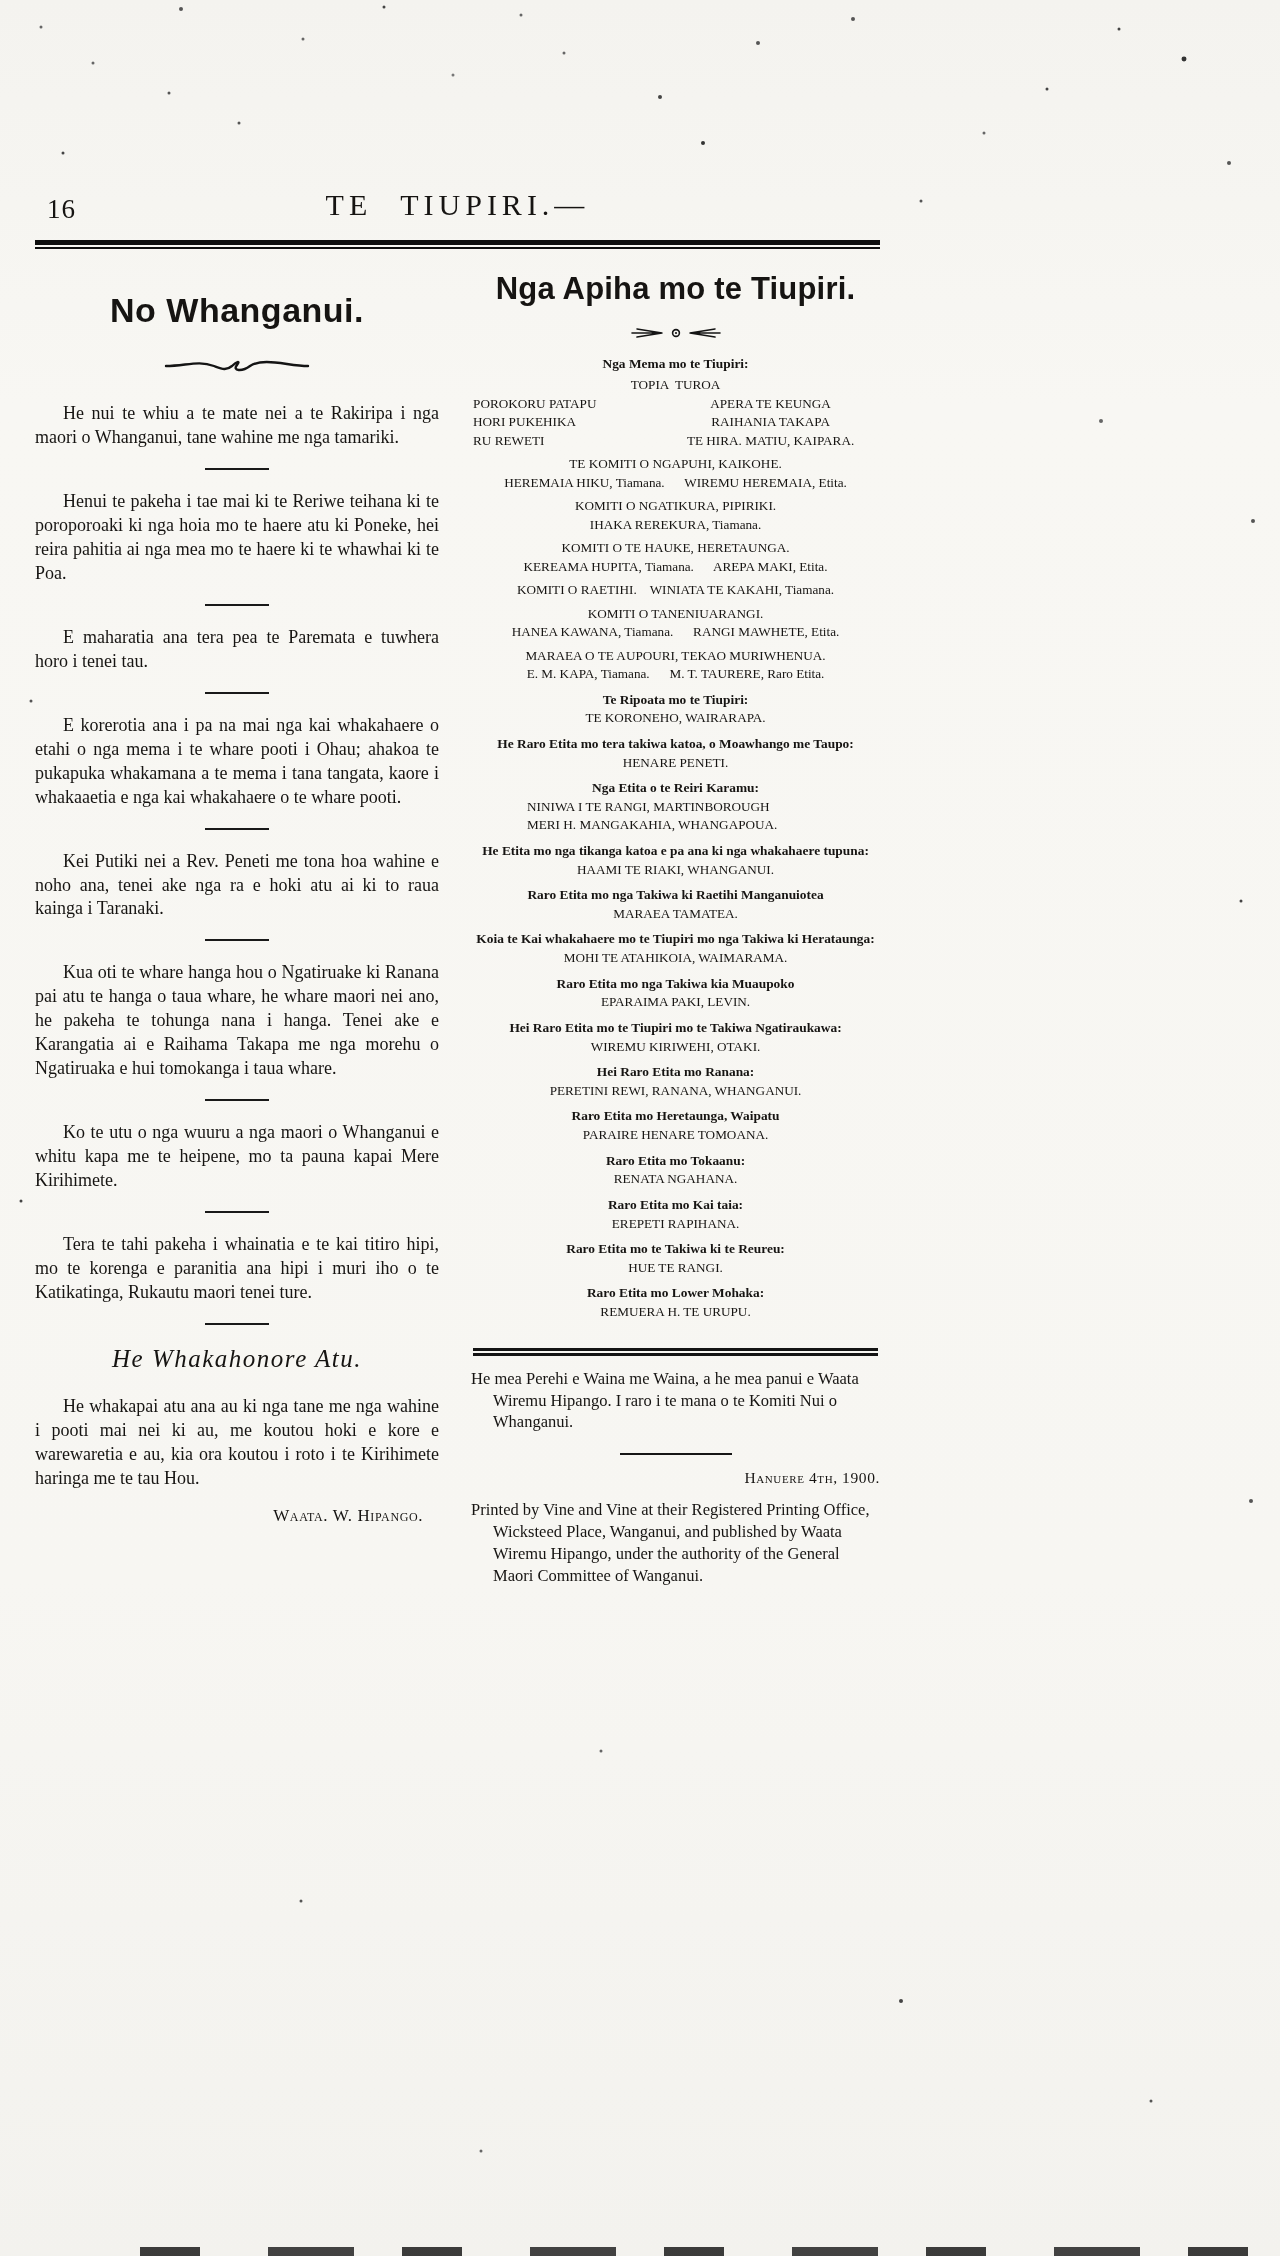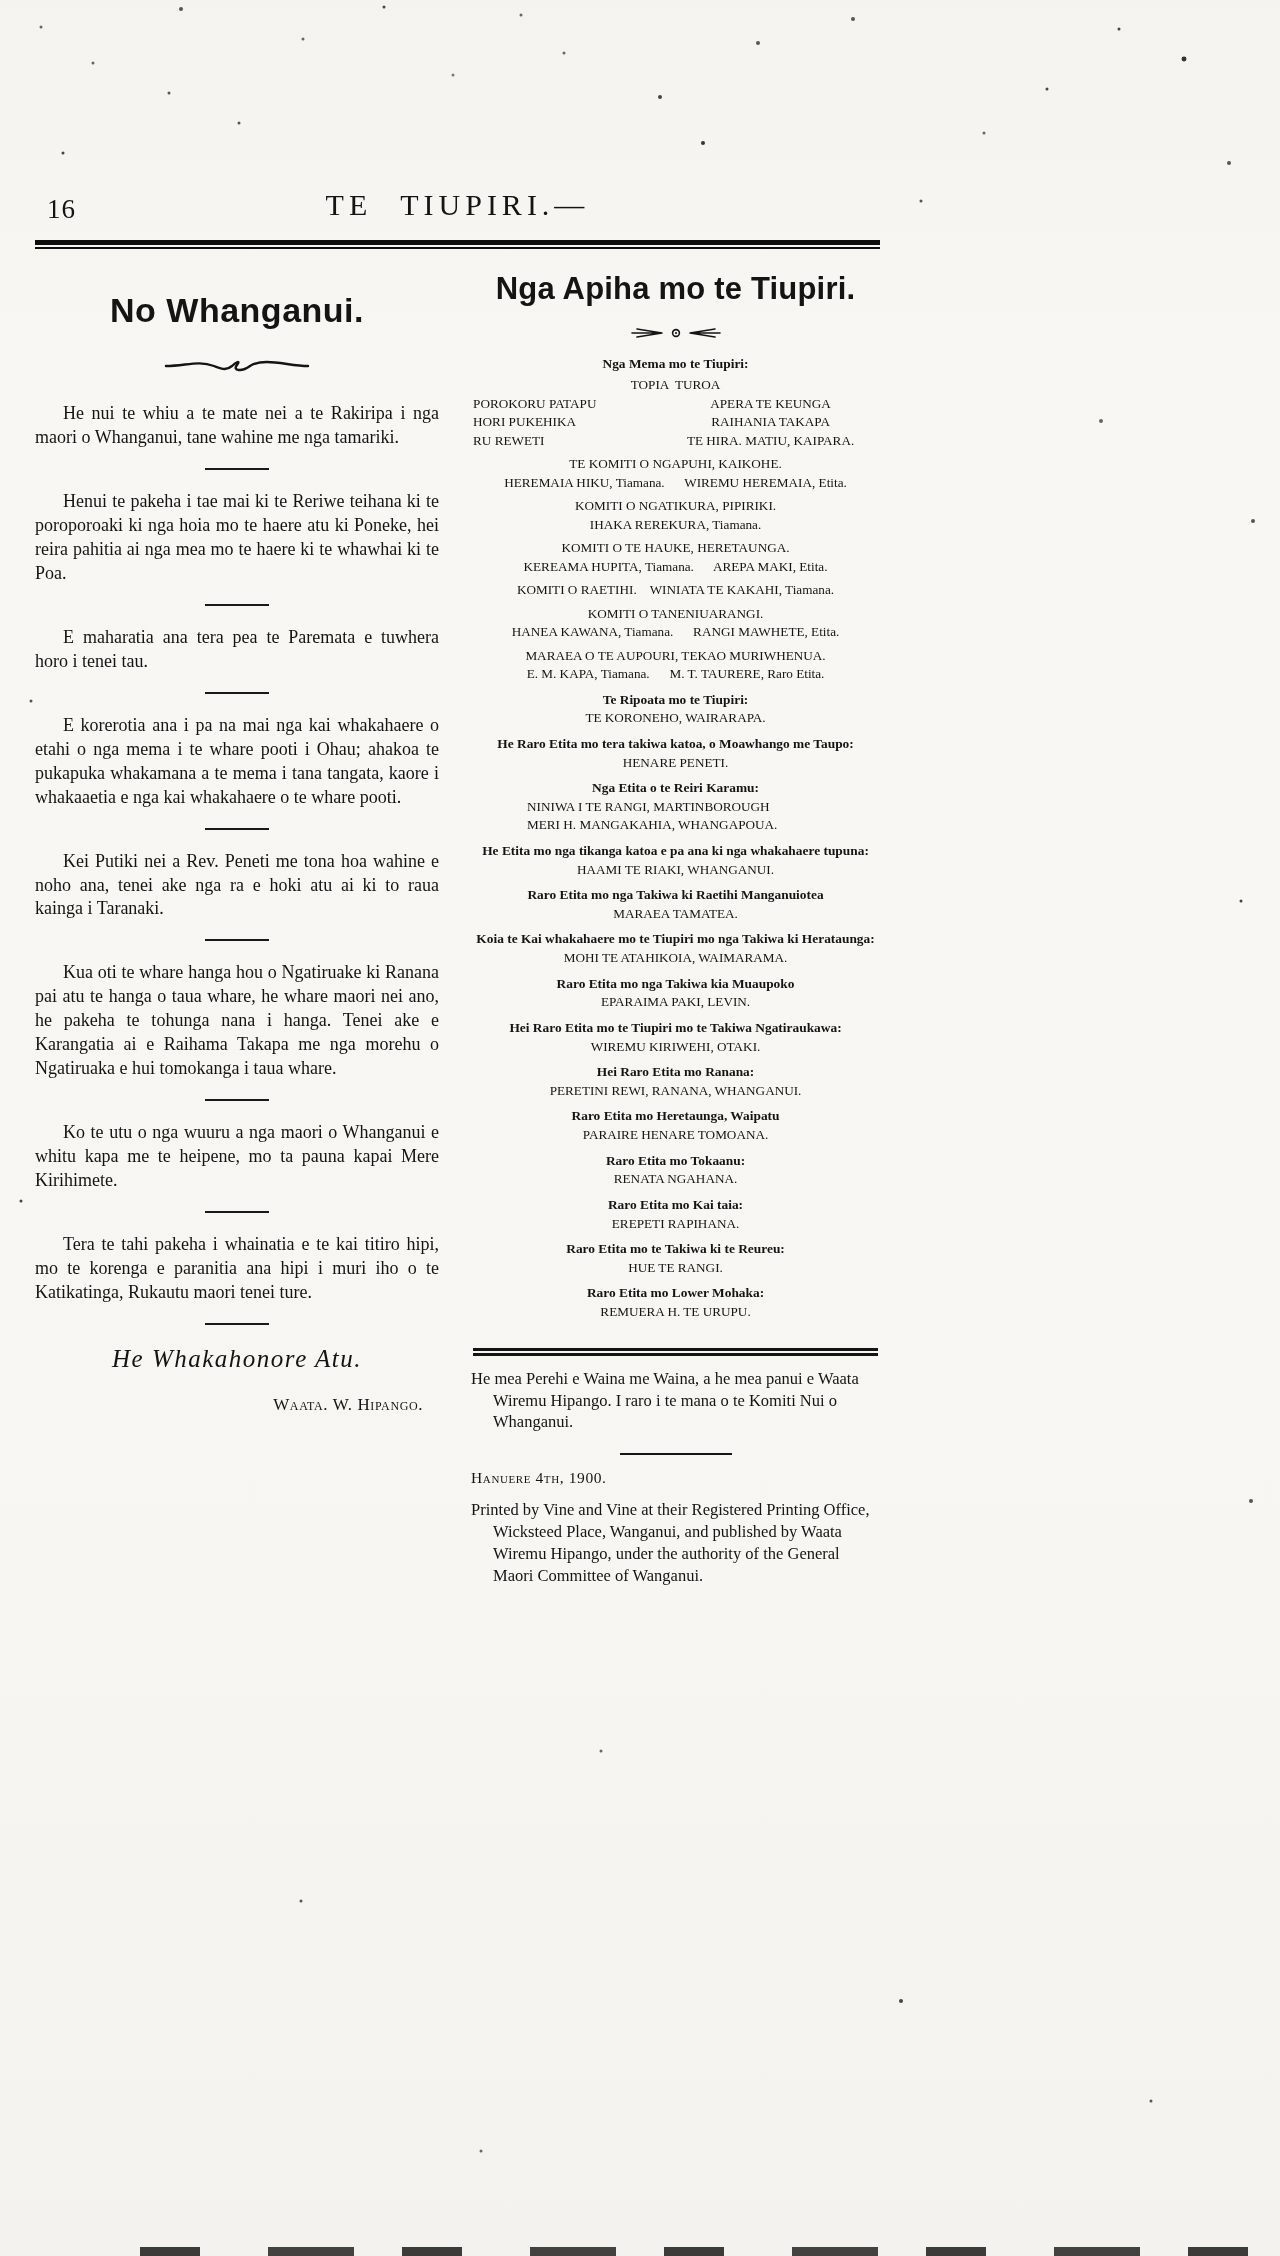--- a/index.html
+++ b/index.html
@@ -149,21 +149,21 @@
     padding-left: 22px;
     text-indent: -22px;
   }
   .rule-mid {
     width: 112px;
     height: 2px;
     background: #161616;
     margin: 20px auto 14px;
   }
   .date-line {
-    text-align: left;
+    text-align: right;
     font-size: 15.5px;
     font-variant: small-caps;
     letter-spacing: 0.6px;
     margin: 2px 0 12px;
     font-family: Liberation Serif, serif;
   }
 
   
   .specks {
     position: absolute;
@@ -237,20 +237,21 @@
       <p class="para">Kua oti te whare hanga hou o Ngatiruake ki Ranana pai atu te hanga o taua whare, he whare maori nei ano, he pakeha te tohunga nana i hanga.  Tenei ake e Karangatia ai e Raihama Takapa me nga morehu o Ngatiruaka e hui tomokanga i taua whare.</p>
       <div class="short-rule"></div>
 
       <p class="para">Ko te utu o nga wuuru a nga maori o Whanganui e whitu kapa me te heipene, mo ta pauna kapai Mere Kirihimete.</p>
       <div class="short-rule"></div>
 
       <p class="para">Tera te tahi pakeha i whainatia e te kai titiro hipi, mo te korenga e paranitia ana hipi i muri iho o te Katikatinga, Rukautu maori tenei ture.</p>
       <div class="short-rule"></div>
 
       <h3 class="honor-heading">He Whakahonore Atu.</h3>
+      <p class="para">He whakapai atu ana au ki nga tane me nga wahine i pooti mai nei ki au, me koutou hoki e kore e warewaretia e au, kia ora koutou i roto i te Kirihimete haringa me te tau Hou.</p>
       <div class="signature">Waata. W. Hipango.</div>
     </section>
 
     <section class="col-right">
       <h2 class="col-heading right-heading">Nga Apiha mo te Tiupiri.</h2>
 
       <div class="ornament orn-right">
         <svg width="96" height="18" viewBox="0 0 96 18">
           <path d="M4 9 h30 M9 5 l25 4 l-25 4 M92 9 h-30 M87 5 l-25 4 l25 4" stroke="#141414" stroke-width="1.6" fill="none" stroke-linecap="round"></path>
           <circle cx="48" cy="9" r="3.4" fill="none" stroke="#141414" stroke-width="1.6"></circle>

